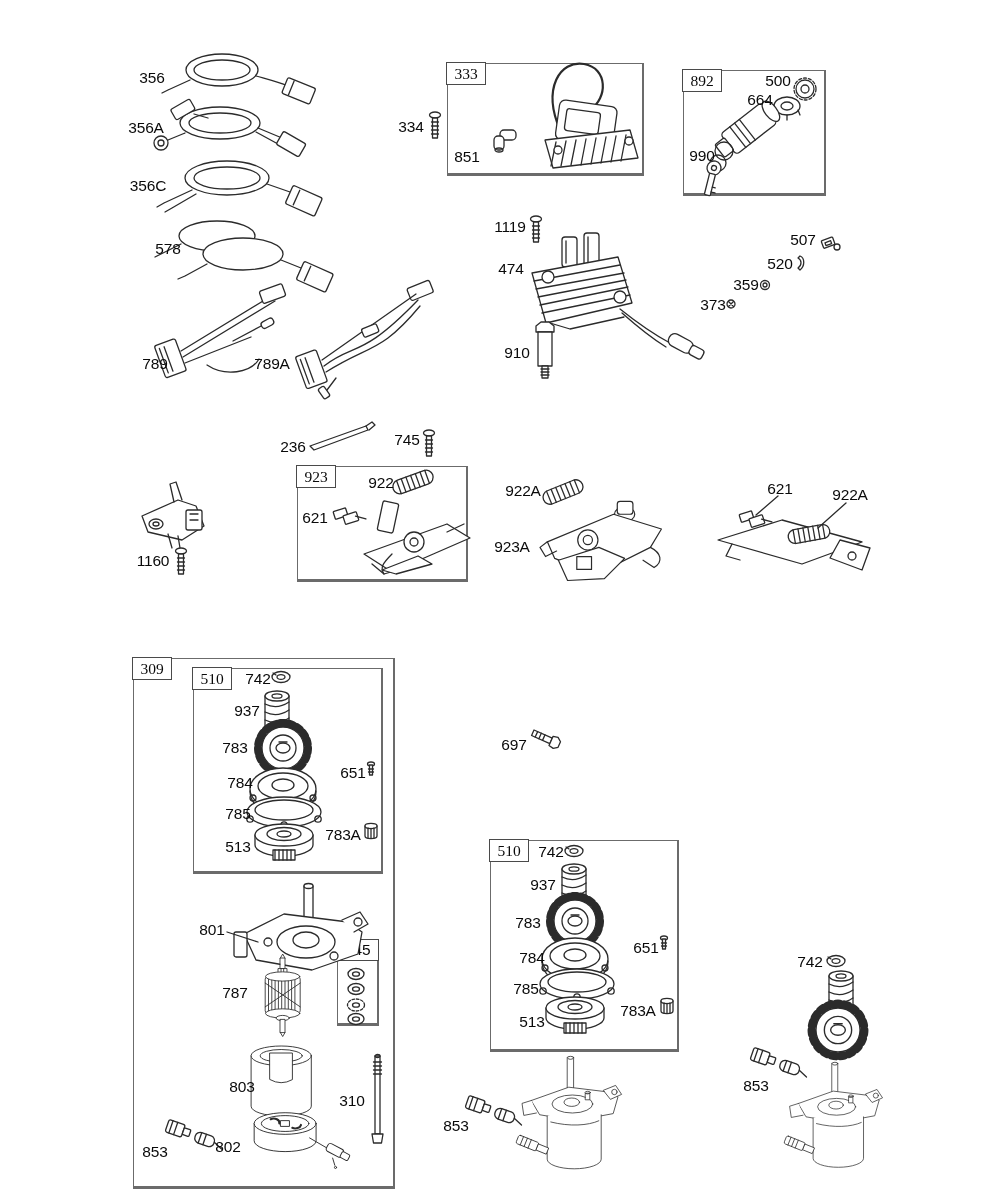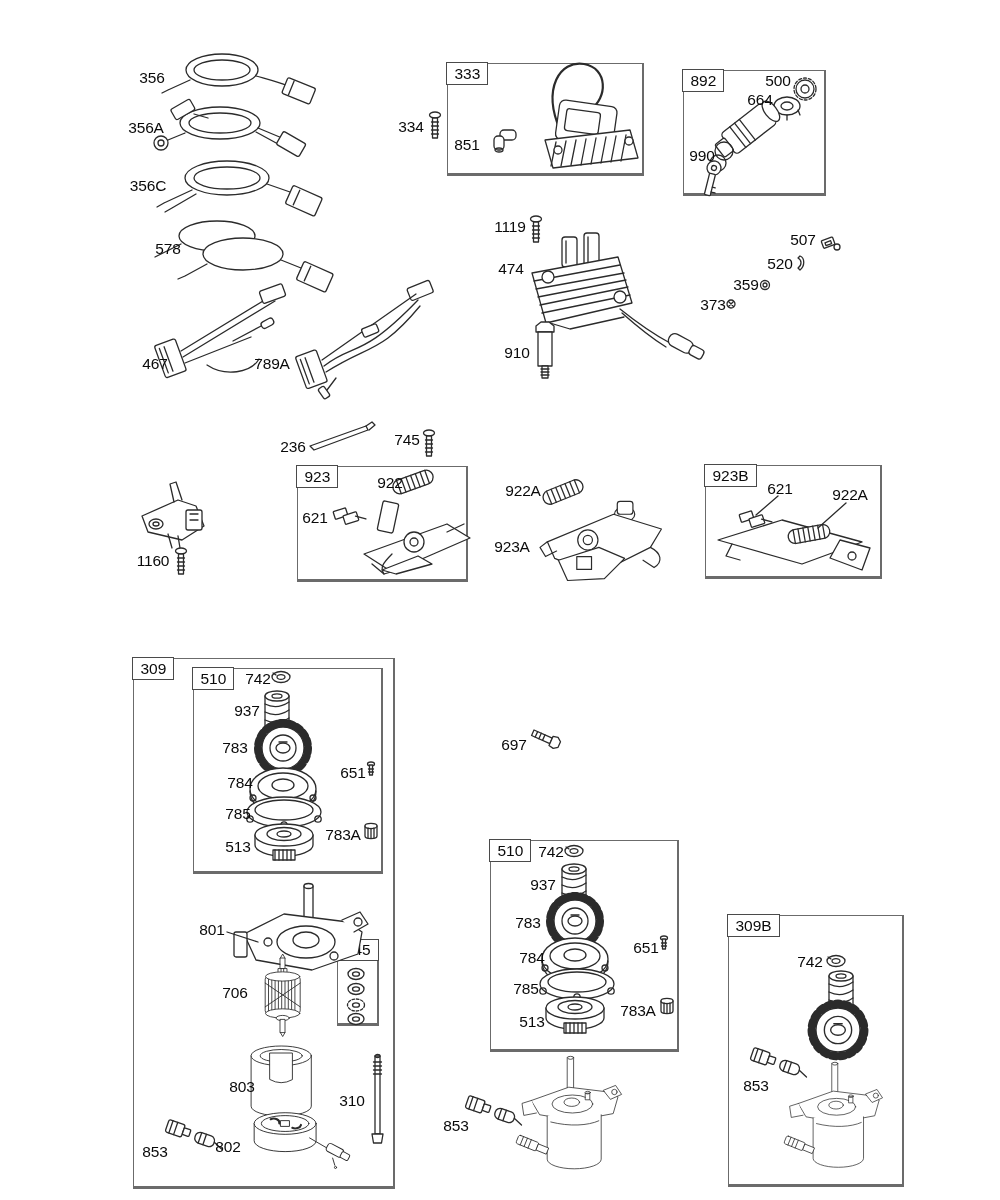--- a/index.html
+++ b/index.html
@@ -5,21 +5,21 @@
   html,body{margin:0;padding:0;background:#fff;}
   .stage{position:relative;width:1000px;height:1200px;background:#fff;overflow:hidden;
          font-family:"Liberation Sans",sans-serif;}
   svg.art{position:absolute;left:0;top:0;z-index:2;}
   .lbl{position:absolute;transform:translate(-50%,-50%);font-size:15.5px;color:#0a0a0a;
        white-space:nowrap;z-index:3;letter-spacing:-0.2px;}
   .gbox{position:absolute;border:1.6px solid #6b6b6b;border-bottom-width:3px;
         border-right-width:2px;z-index:1;}
   .gtag{position:absolute;top:-1.6px;left:-1.6px;border:1.6px solid #4a4a4a;background:#fff;
         padding:0 7px;height:21px;display:flex;align-items:center;font-size:15.5px;
-        color:#0a0a0a;z-index:4;}
+        color:#0a0a0a;z-index:4;font-family:Liberation Serif, serif;}
   .gtag-wide{position:absolute;top:-1.6px;left:-1.6px;right:-2px;border:1.6px solid #4a4a4a;
         background:#fff;height:20px;display:flex;align-items:center;justify-content:center;
         font-size:15.5px;color:#0a0a0a;z-index:4;}
 </style>
 </head>
 <body>
 
 <div class="stage">
 
   <div class="gbox" style="left:447px;top:63px;width:194px;height:109px">
@@ -30,48 +30,38 @@
   <div class="gbox" style="left:683px;top:70px;width:140px;height:122px">
     <div class="gtag">
         <span>892</span>
       </div>
   </div>
   <div class="gbox" style="left:297px;top:466px;width:168px;height:112px">
     <div class="gtag">
         <span>923</span>
       </div>
   </div>
-  <div class="gbox" style="left:705px;top:465px;width:174px;height:110px">
-    <div class="gtag">
-        <span>923B</span>
-      </div>
-  </div>
   <div class="gbox" style="left:133px;top:658px;width:259px;height:527px">
     <div class="gtag">
         <span>309</span>
       </div>
   </div>
   <div class="gbox" style="left:193px;top:668px;width:187px;height:202px">
     <div class="gtag">
         <span>510</span>
       </div>
   </div>
   <div class="gbox" style="left:337px;top:940px;width:39px;height:82px">
     <div class="gtag-wide">
         <span>545</span>
       </div>
   </div>
   <div class="gbox" style="left:490px;top:840px;width:186px;height:208px">
     <div class="gtag">
         <span>510</span>
-      </div>
-  </div>
-  <div class="gbox" style="left:728px;top:915px;width:173px;height:268px">
-    <div class="gtag">
-        <span>309B</span>
       </div>
   </div>
 
   <svg class="art" width="1000" height="1200" viewBox="0 0 1000 1200">
     <g stroke="#2b2b2b" stroke-width="1.3" fill="none" stroke-linecap="round" stroke-linejoin="round">
 
       <defs>
         <g id="washer742">
           <ellipse cx="0" cy="0" rx="9" ry="5.5" fill="#fff"></ellipse>
           <ellipse cx="0" cy="0" rx="4" ry="2.4"></ellipse>
@@ -507,56 +497,56 @@
       <use href="#gear783" transform="translate(838,1030) scale(1.05)"></use>
 
       <use href="#motorAssy" transform="translate(784,1062) scale(0.56)"></use>
     </g>
   </svg>
 
   <div class="lbl" style="left:152px;top:78px">356</div>
   <div class="lbl" style="left:146px;top:128px">356A</div>
   <div class="lbl" style="left:148px;top:186px">356C</div>
   <div class="lbl" style="left:168px;top:249px">578</div>
-  <div class="lbl" style="left:155px;top:364px">467</div>
+  <div class="lbl" style="left:155px;top:364px">789</div>
   <div class="lbl" style="left:272px;top:364px">789A</div>
   <div class="lbl" style="left:411px;top:127px">334</div>
-  <div class="lbl" style="left:467px;top:145px">851</div>
+  <div class="lbl" style="left:467px;top:157px">851</div>
   <div class="lbl" style="left:778px;top:81px">500</div>
   <div class="lbl" style="left:760px;top:100px">664</div>
   <div class="lbl" style="left:702px;top:156px">990</div>
   <div class="lbl" style="left:510px;top:227px">1119</div>
   <div class="lbl" style="left:511px;top:269px">474</div>
   <div class="lbl" style="left:517px;top:353px">910</div>
   <div class="lbl" style="left:803px;top:240px">507</div>
   <div class="lbl" style="left:780px;top:264px">520</div>
   <div class="lbl" style="left:746px;top:285px">359</div>
   <div class="lbl" style="left:713px;top:305px">373</div>
   <div class="lbl" style="left:293px;top:447px">236</div>
   <div class="lbl" style="left:407px;top:440px">745</div>
   <div class="lbl" style="left:153px;top:561px">1160</div>
-  <div class="lbl" style="left:390px;top:483px">922</div>
+  <div class="lbl" style="left:381px;top:483px">922</div>
   <div class="lbl" style="left:315px;top:518px">621</div>
   <div class="lbl" style="left:523px;top:491px">922A</div>
   <div class="lbl" style="left:512px;top:547px">923A</div>
   <div class="lbl" style="left:780px;top:489px">621</div>
   <div class="lbl" style="left:850px;top:495px">922A</div>
   <div class="lbl" style="left:514px;top:745px">697</div>
 
   <div class="lbl" style="left:258px;top:679px">742</div>
   <div class="lbl" style="left:247px;top:711px">937</div>
   <div class="lbl" style="left:235px;top:748px">783</div>
   <div class="lbl" style="left:353px;top:773px">651</div>
   <div class="lbl" style="left:240px;top:783px">784</div>
   <div class="lbl" style="left:238px;top:814px">785</div>
   <div class="lbl" style="left:343px;top:835px">783A</div>
   <div class="lbl" style="left:238px;top:847px">513</div>
 
   <div class="lbl" style="left:212px;top:930px">801</div>
-  <div class="lbl" style="left:235px;top:993px">706</div>
+  <div class="lbl" style="left:235px;top:993px">787</div>
   <div class="lbl" style="left:242px;top:1087px">803</div>
   <div class="lbl" style="left:352px;top:1101px">310</div>
   <div class="lbl" style="left:228px;top:1147px">802</div>
   <div class="lbl" style="left:155px;top:1152px">853</div>
 
   <div class="lbl" style="left:551px;top:852px">742</div>
   <div class="lbl" style="left:543px;top:885px">937</div>
   <div class="lbl" style="left:528px;top:923px">783</div>
   <div class="lbl" style="left:646px;top:948px">651</div>
   <div class="lbl" style="left:532px;top:958px">784</div>

